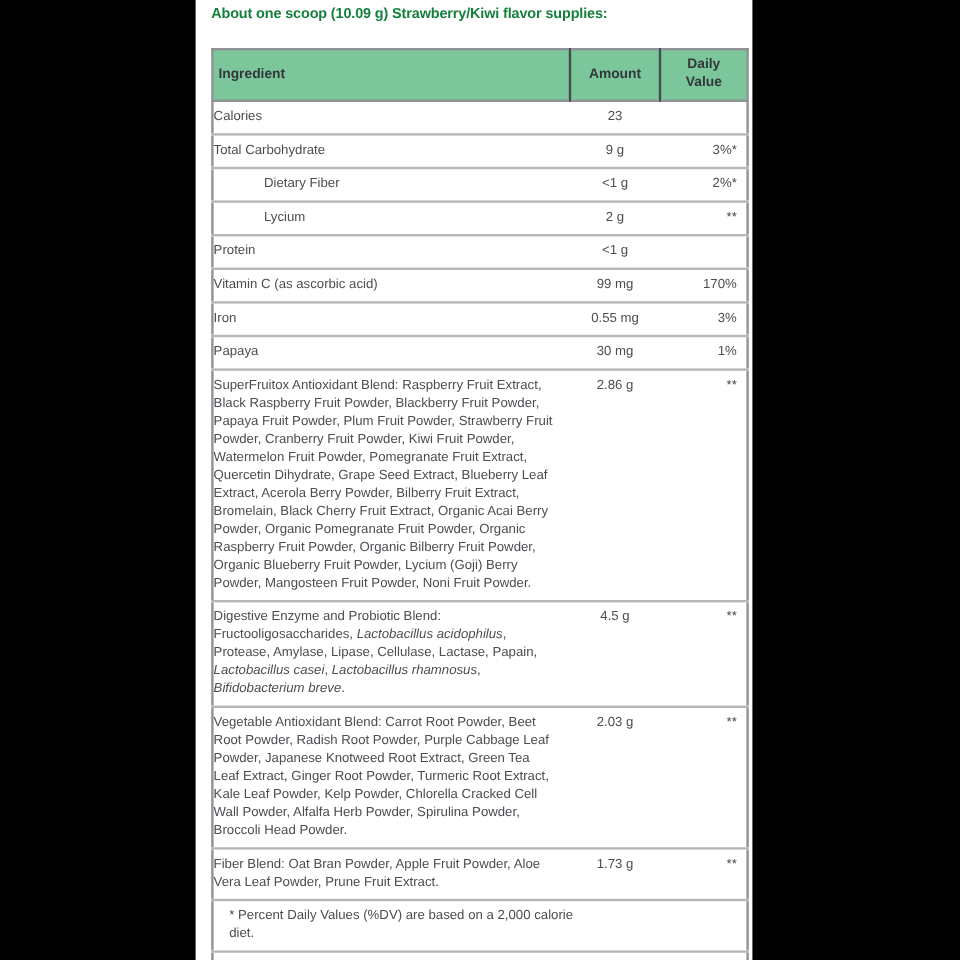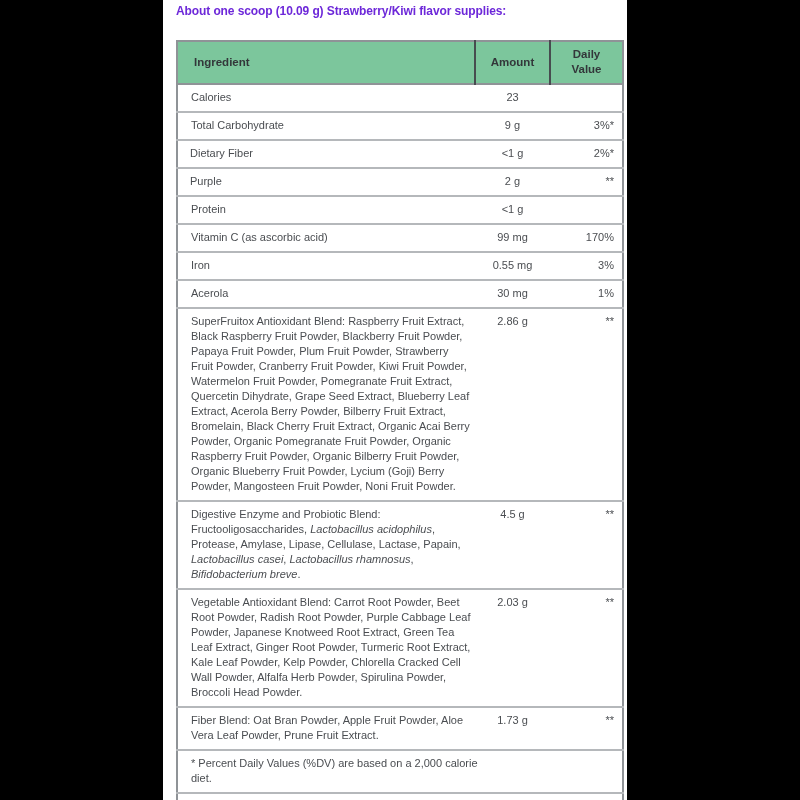--- a/index.html
+++ b/index.html
@@ -25,21 +25,21 @@
     left:163px; top:0;
     width:464px; height:800px;
     background:var(--card-bg);
     padding-top:4px;
   }
   .title{
     margin:0 0 0 13px;
     font-size:12px;
     font-weight:700;
     line-height:14px;
-    color:#6d28d9;
+    color:#15803d;
     letter-spacing:-0.1px;
   }
   table.facts{
     table-layout:fixed;
     border-collapse:collapse;
     width:446px;
     margin:22px 0 0 13px;
     border:2px solid var(--border-outer);
     font-size:11px;
     line-height:15px;
@@ -50,30 +50,30 @@
   col.c-dv{width:73px;}
   thead th{
     background:var(--header-bg);
     color:var(--header-text);
     font-size:11.5px;
     font-weight:700;
     padding:5px 8px 6px;
     text-align:center;
     vertical-align:middle;
   }
-  thead th.h-ingredient{text-align:left;padding-left:16px;margin-left:32px;}
+  thead th.h-ingredient{text-align:left;padding-left:4px;margin-left:32px;}
   thead th + th{border-left:2px solid var(--header-divider);}
   tbody tr{border-top:2px solid var(--border-row);}
   tbody tr:first-child{border-top:2px solid var(--border-outer);}
   tbody td{
     padding:5px 0 6px;
     vertical-align:top;
   }
-  td.cell-ingredient{padding-left:13px;padding-right:4px;}
-  tr.indent td.cell-ingredient{padding-left:12px;}
+  td.cell-ingredient{padding-right:4px;}
+  tr.indent td.cell-ingredient{padding-left:42px;}
   .ingredient-text{max-width:283px;}
   td.cell-amount{text-align:center;}
   td.cell-dv{text-align:right;padding-right:8px;}
   td.cell-footnote{padding-left:13px;padding-right:8px;margin-left:40px;}
   .footnote-text{max-width:287px;}
   i{font-style:italic;}
 </style>
 </head>
 <body>
 
@@ -109,21 +109,21 @@
         </tr>
         <tr class="data-row indent">
           <td class="cell-ingredient">
             <div class="ingredient-text">Dietary Fiber</div>
           </td>
           <td class="cell-amount">&lt;1 g</td>
           <td class="cell-dv">2%*</td>
         </tr>
         <tr class="data-row indent">
           <td class="cell-ingredient">
-            <div class="ingredient-text">Purple</div>
+            <div class="ingredient-text">Lycium</div>
           </td>
           <td class="cell-amount">2 g</td>
           <td class="cell-dv">**</td>
         </tr>
         <tr class="data-row">
           <td class="cell-ingredient">
             <div class="ingredient-text">Protein</div>
           </td>
           <td class="cell-amount">&lt;1 g</td>
           <td class="cell-dv"></td>
@@ -137,21 +137,21 @@
         </tr>
         <tr class="data-row">
           <td class="cell-ingredient">
             <div class="ingredient-text">Iron</div>
           </td>
           <td class="cell-amount">0.55 mg</td>
           <td class="cell-dv">3%</td>
         </tr>
         <tr class="data-row">
           <td class="cell-ingredient">
-            <div class="ingredient-text">Acerola</div>
+            <div class="ingredient-text">Papaya</div>
           </td>
           <td class="cell-amount">30 mg</td>
           <td class="cell-dv">1%</td>
         </tr>
         <tr class="data-row">
           <td class="cell-ingredient">
             <div class="ingredient-text">SuperFruitox Antioxidant Blend: Raspberry Fruit Extract, Black Raspberry Fruit Powder, Blackberry Fruit Powder, Papaya Fruit Powder, Plum Fruit Powder, Strawberry Fruit Powder, Cranberry Fruit Powder, Kiwi Fruit Powder, Watermelon Fruit Powder, Pomegranate Fruit Extract, Quercetin Dihydrate, Grape Seed Extract, Blueberry Leaf Extract, Acerola Berry Powder, Bilberry Fruit Extract, Bromelain, Black Cherry Fruit Extract, Organic Acai Berry Powder, Organic Pomegranate Fruit Powder, Organic Raspberry Fruit Powder, Organic Bilberry Fruit Powder, Organic Blueberry Fruit Powder, Lycium (Goji) Berry Powder, Mangosteen Fruit Powder, Noni Fruit Powder.</div>
           </td>
           <td class="cell-amount">2.86 g</td>
           <td class="cell-dv">**</td>

